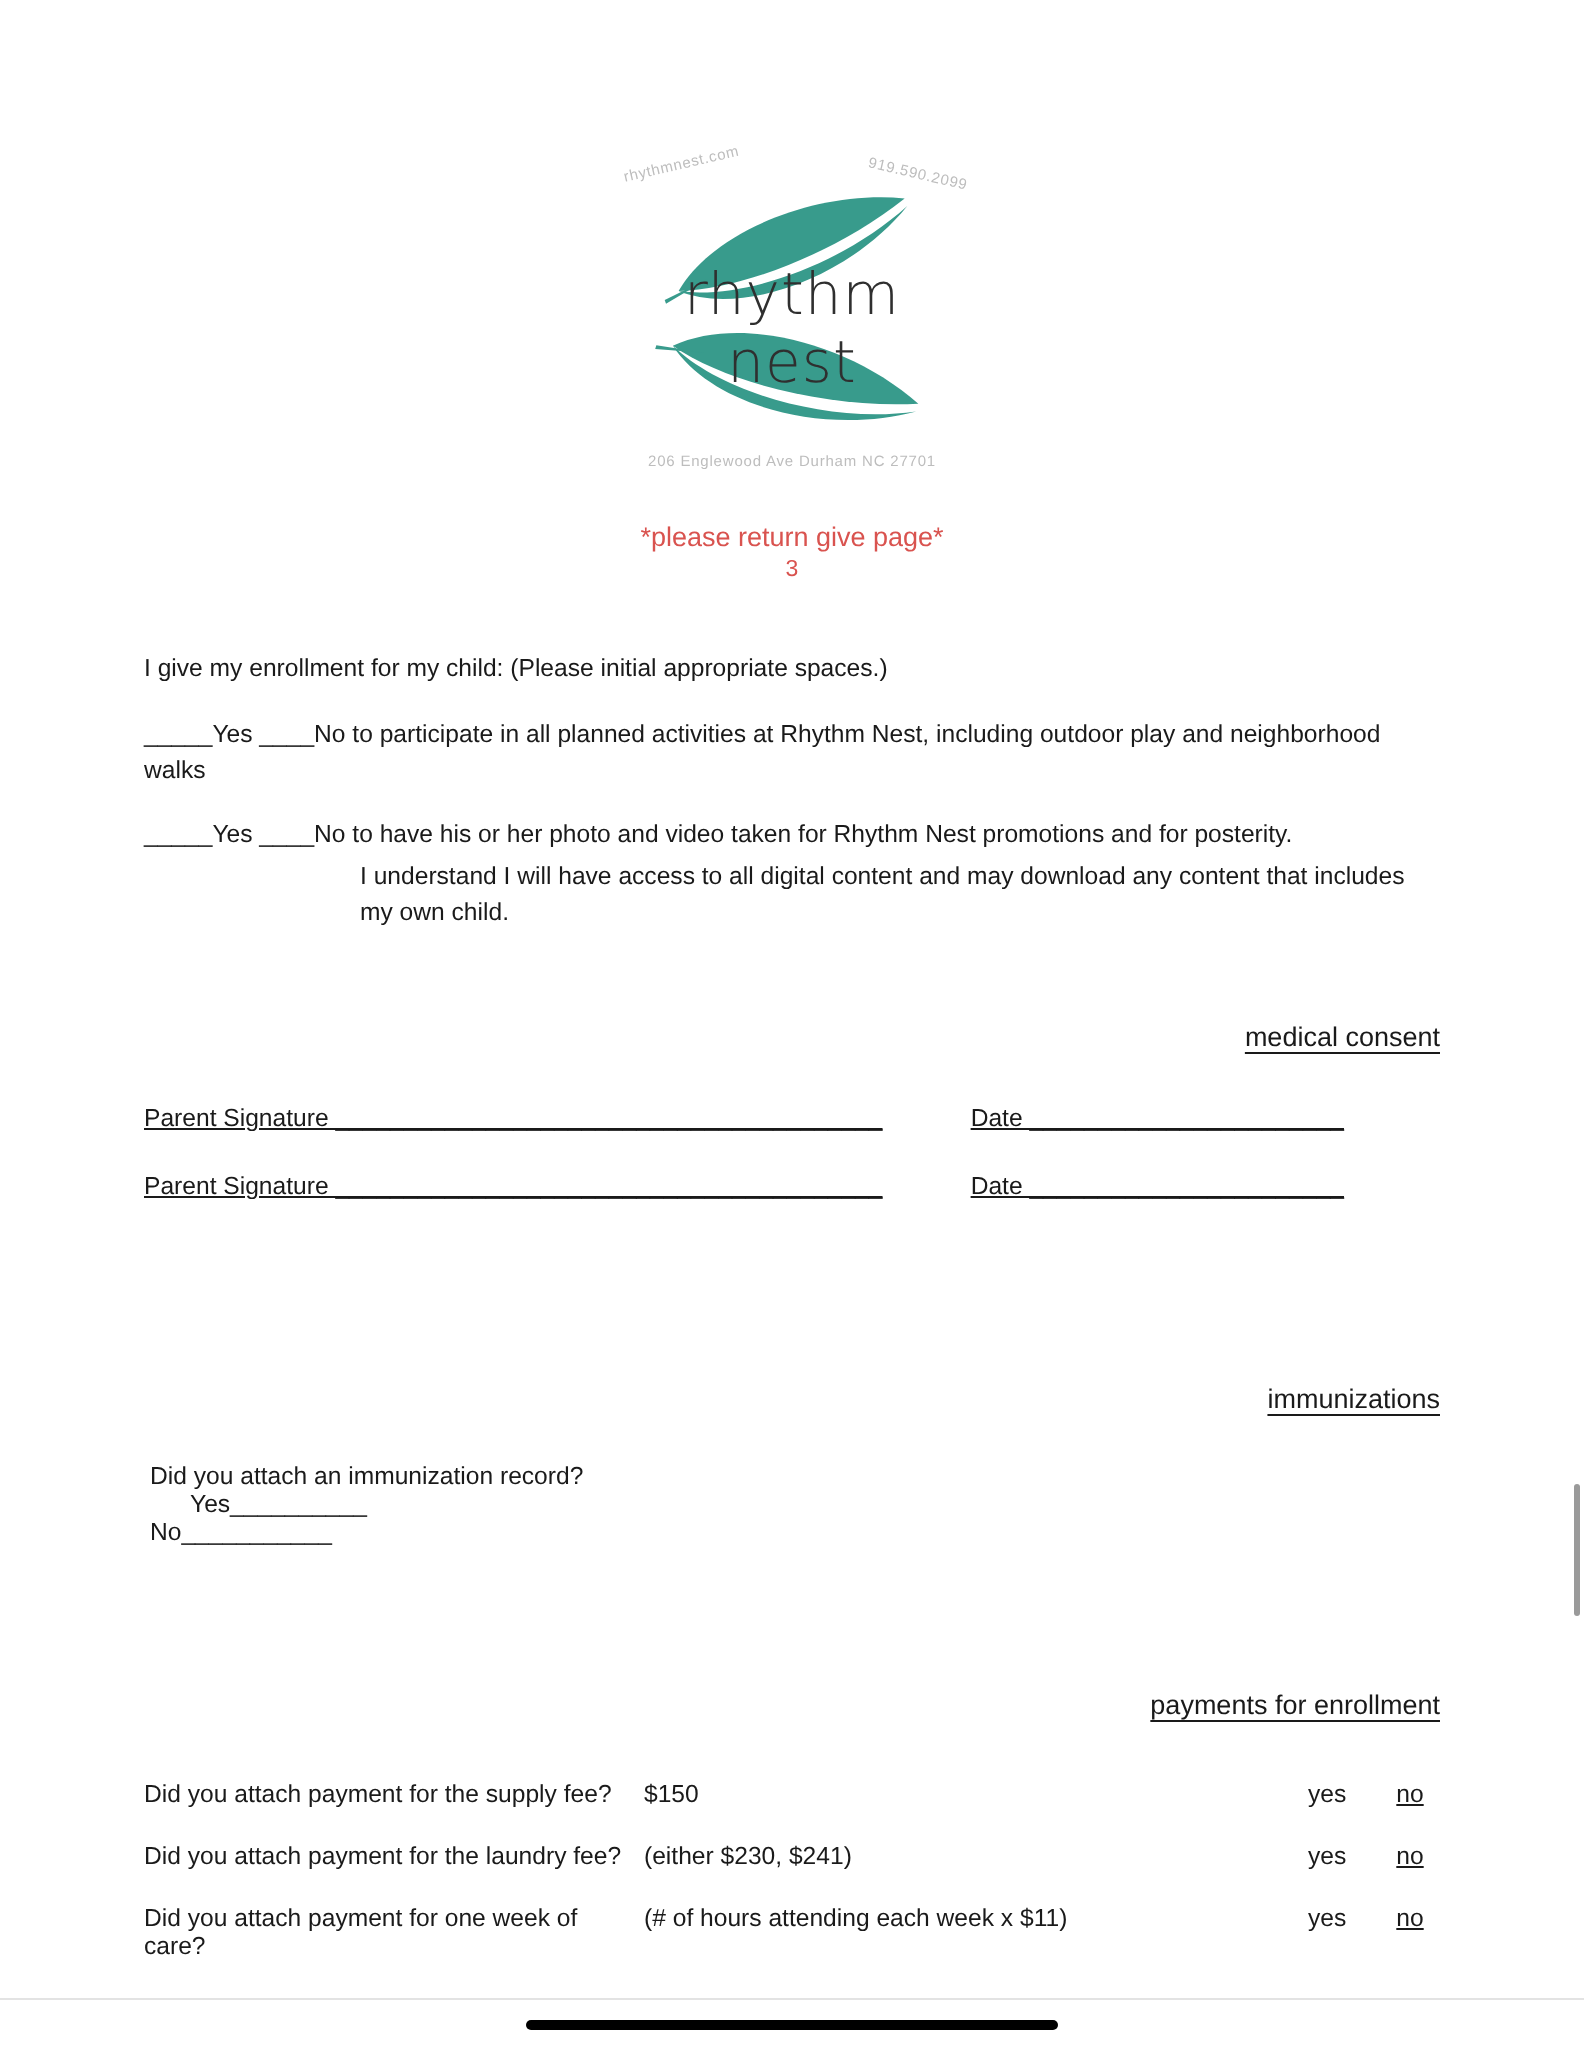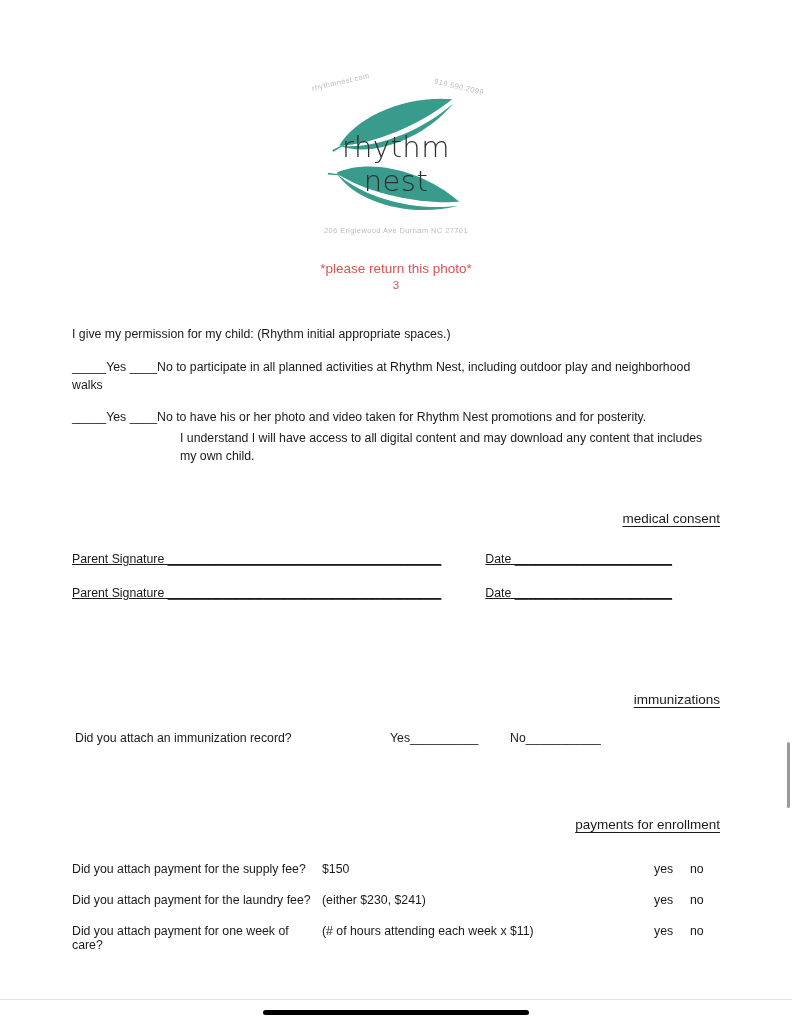--- a/index.html
+++ b/index.html
@@ -140,34 +140,35 @@
     margin-bottom: 20px;
     text-decoration: underline;
   }
   .sig-label { white-space: pre; }
   .sig-date { margin-left: auto; padding-right: 48px; white-space: pre; }
 
   .imm-row {
     display: flex;
     font-size: 12.3px;
     padding-left: 3px;
+    flex-direction: column;
   }
   .imm-q { width: 295px; }
   .imm-yes { width: 120px; margin-left: 20px; }
 
   .pay-row {
     display: flex;
     font-size: 12.3px;
     margin-bottom: 17px;
     align-items: baseline;
   }
   .pay-q { width: 250px; }
   .pay-amt { flex: 1; }
   .pay-yes { width: 36px; text-align: left; }
-  .pay-no { width: 30px; text-align: left; }
+  .pay-no { width: 30px; text-align: center; text-decoration: underline; }
 
   
   .scrollbar {
     position: absolute;
     right: 2px;
     top: 742px;
     width: 3px;
     height: 66px;
     background: #9a9a9a;
     border-radius: 2px;
@@ -217,26 +218,26 @@
         </g>
       </svg>
 
       <div class="brand-name">rhythm nest</div>
       <div class="logo-url">rhythmnest.com</div>
       <div class="logo-phone">919.590.2099</div>
       <div class="logo-addr">206  Englewood  Ave  Durham  NC  27701</div>
     </div>
   </div>
 
-  <div class="notice">*please return this photo*</div>
+  <div class="notice">*please return give page*</div>
   <div class="page-num">3</div>
 
   <div class="doc">
 
-    <p class="line">I give my permission for my child:  (Rhythm initial appropriate spaces.)</p>
+    <p class="line">I give my enrollment for my child:  (Please initial appropriate spaces.)</p>
 
     <p class="line">_____Yes   ____No   to participate in all planned activities at Rhythm Nest, including outdoor play and neighborhood walks</p>
 
     <p class="line tight">_____Yes   ____No    to have his or her photo and video taken for Rhythm Nest promotions and for posterity.</p>
     <p class="line" style="margin-top:-12px;">
       <span class="indent-note">I understand I will have access to all digital content and may download any content that includes my own child.</span>
     </p>
 
     <div style="height:30px"></div>
 

